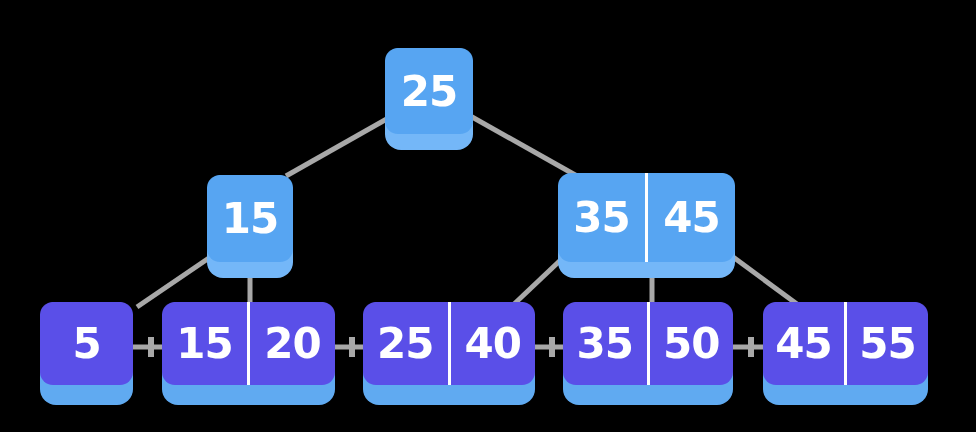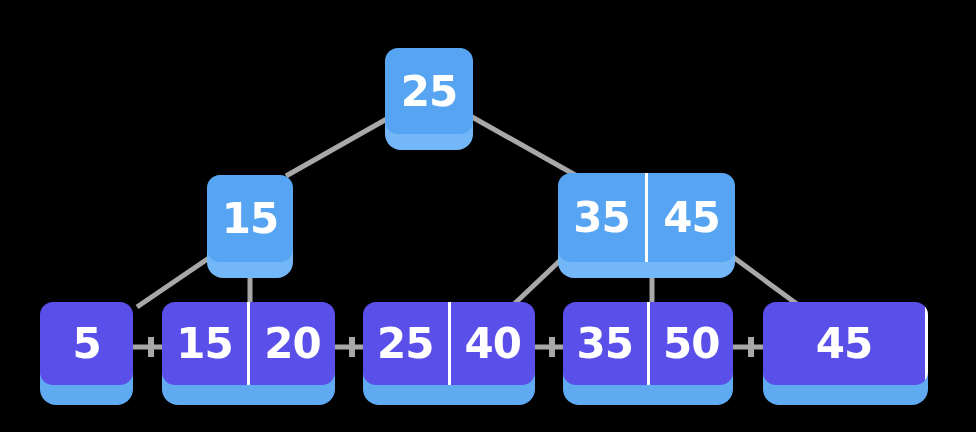--- a/index.html
+++ b/index.html
@@ -149,16 +149,17 @@
       <div class="divider"></div>
       <div class="key">50</div>
     </div>
   </div>
 
   <div class="node leaf" style="left:763px; top:302px; width:165px; height:103px;">
     <div class="base"></div>
     <div class="body">
       <div class="key">45</div>
       <div class="divider"></div>
+      <div class="key">55</div>
     </div>
   </div>
 
 </div>
 
 </body></html>

